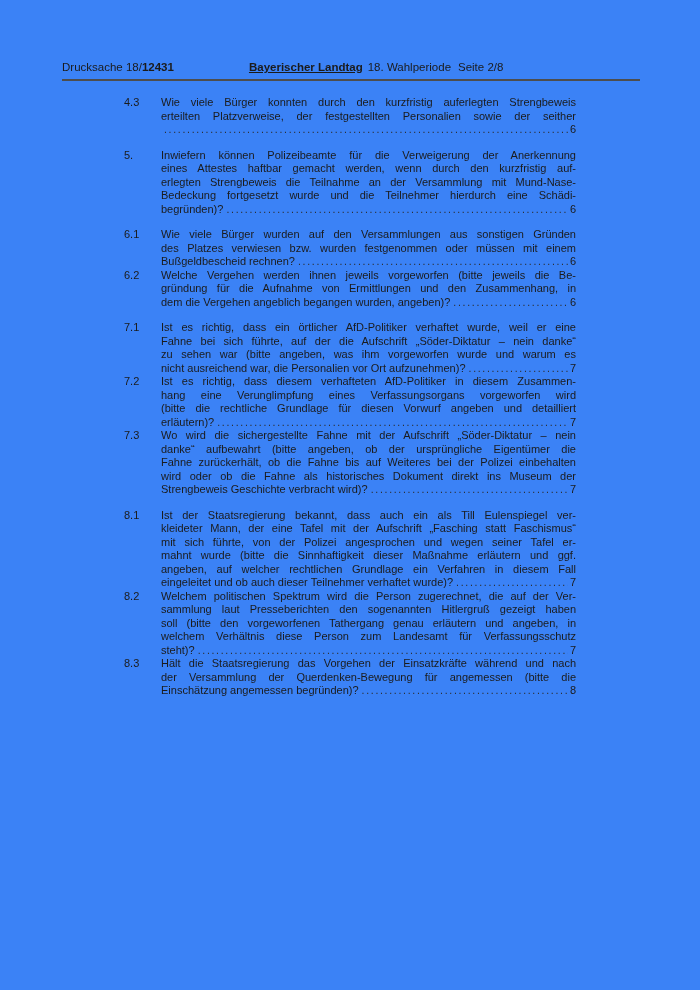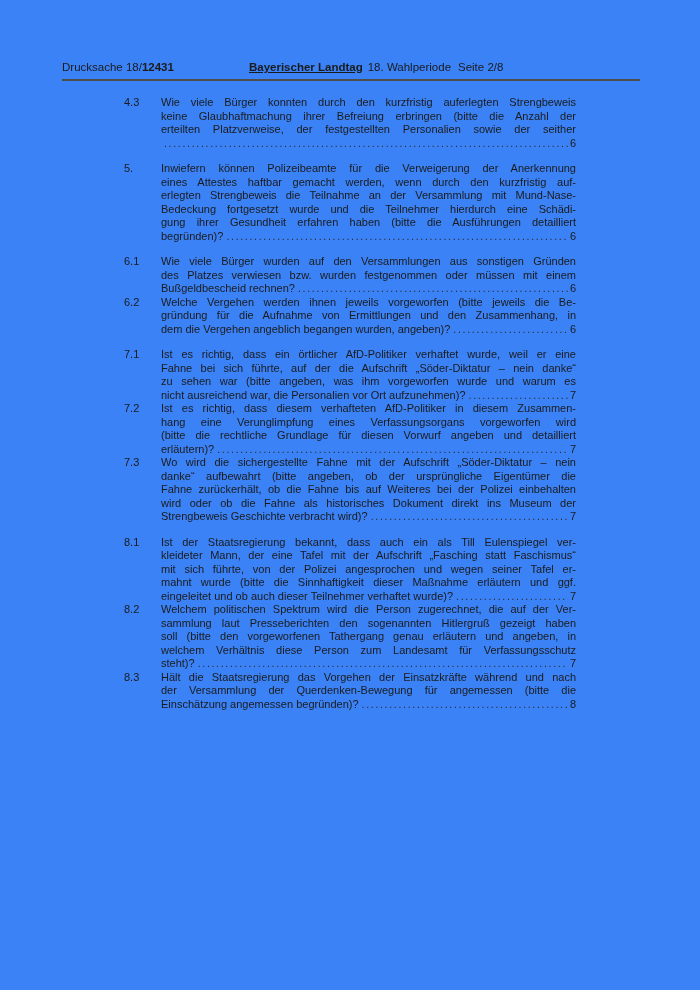--- a/index.html
+++ b/index.html
@@ -70,36 +70,34 @@
     <div class="h-right">Seite 2/8</div>
   </div>
 
   <div class="rule"></div>
 
   <div class="toc" id="toc">
       <div class="item">
         <div class="num">4.3</div>
         <div class="body">
           <div class="line">Wie viele Bürger konnten durch den kurzfristig auferlegten Strengbeweis</div>
-          <div class="line">keine Glaubhaftmachung ihrer Befreiung erbringen (bitte die Anzahl der</div>
           <div class="line">erteilten Platzverweise, der festgestellten Personalien sowie der seither</div>
           <div class="lastline">
             <span class="dots"></span>
             <span class="pg">6</span>
           </div>
         </div>
       </div>
       <div class="item gap">
         <div class="num">5.</div>
         <div class="body">
           <div class="line">Inwiefern können Polizeibeamte für die Verweigerung der Anerkennung</div>
           <div class="line">eines Attestes haftbar gemacht werden, wenn durch den kurzfristig auf-</div>
           <div class="line">erlegten Strengbeweis die Teilnahme an der Versammlung mit Mund-Nase-</div>
           <div class="line">Bedeckung fortgesetzt wurde und die Teilnehmer hierdurch eine Schädi-</div>
-          <div class="line">gung ihrer Gesundheit erfahren haben (bitte die Ausführungen detailliert</div>
           <div class="lastline">
             <span class="lt">begründen)?</span>
             <span class="dots"></span>
             <span class="pg">6</span>
           </div>
         </div>
       </div>
       <div class="item gap">
         <div class="num">6.1</div>
         <div class="body">
@@ -164,20 +162,21 @@
           </div>
         </div>
       </div>
       <div class="item gap">
         <div class="num">8.1</div>
         <div class="body">
           <div class="line">Ist der Staatsregierung bekannt, dass auch ein als Till Eulenspiegel ver-</div>
           <div class="line">kleideter Mann, der eine Tafel mit der Aufschrift „Fasching statt Faschismus“</div>
           <div class="line">mit sich führte, von der Polizei angesprochen und wegen seiner Tafel er-</div>
           <div class="line">mahnt wurde (bitte die Sinnhaftigkeit dieser Maßnahme erläutern und ggf.</div>
+          <div class="line">angeben, auf welcher rechtlichen Grundlage ein Verfahren in diesem Fall</div>
           <div class="lastline">
             <span class="lt">eingeleitet und ob auch dieser Teilnehmer verhaftet wurde)?</span>
             <span class="dots"></span>
             <span class="pg">7</span>
           </div>
         </div>
       </div>
       <div class="item">
         <div class="num">8.2</div>
         <div class="body">

